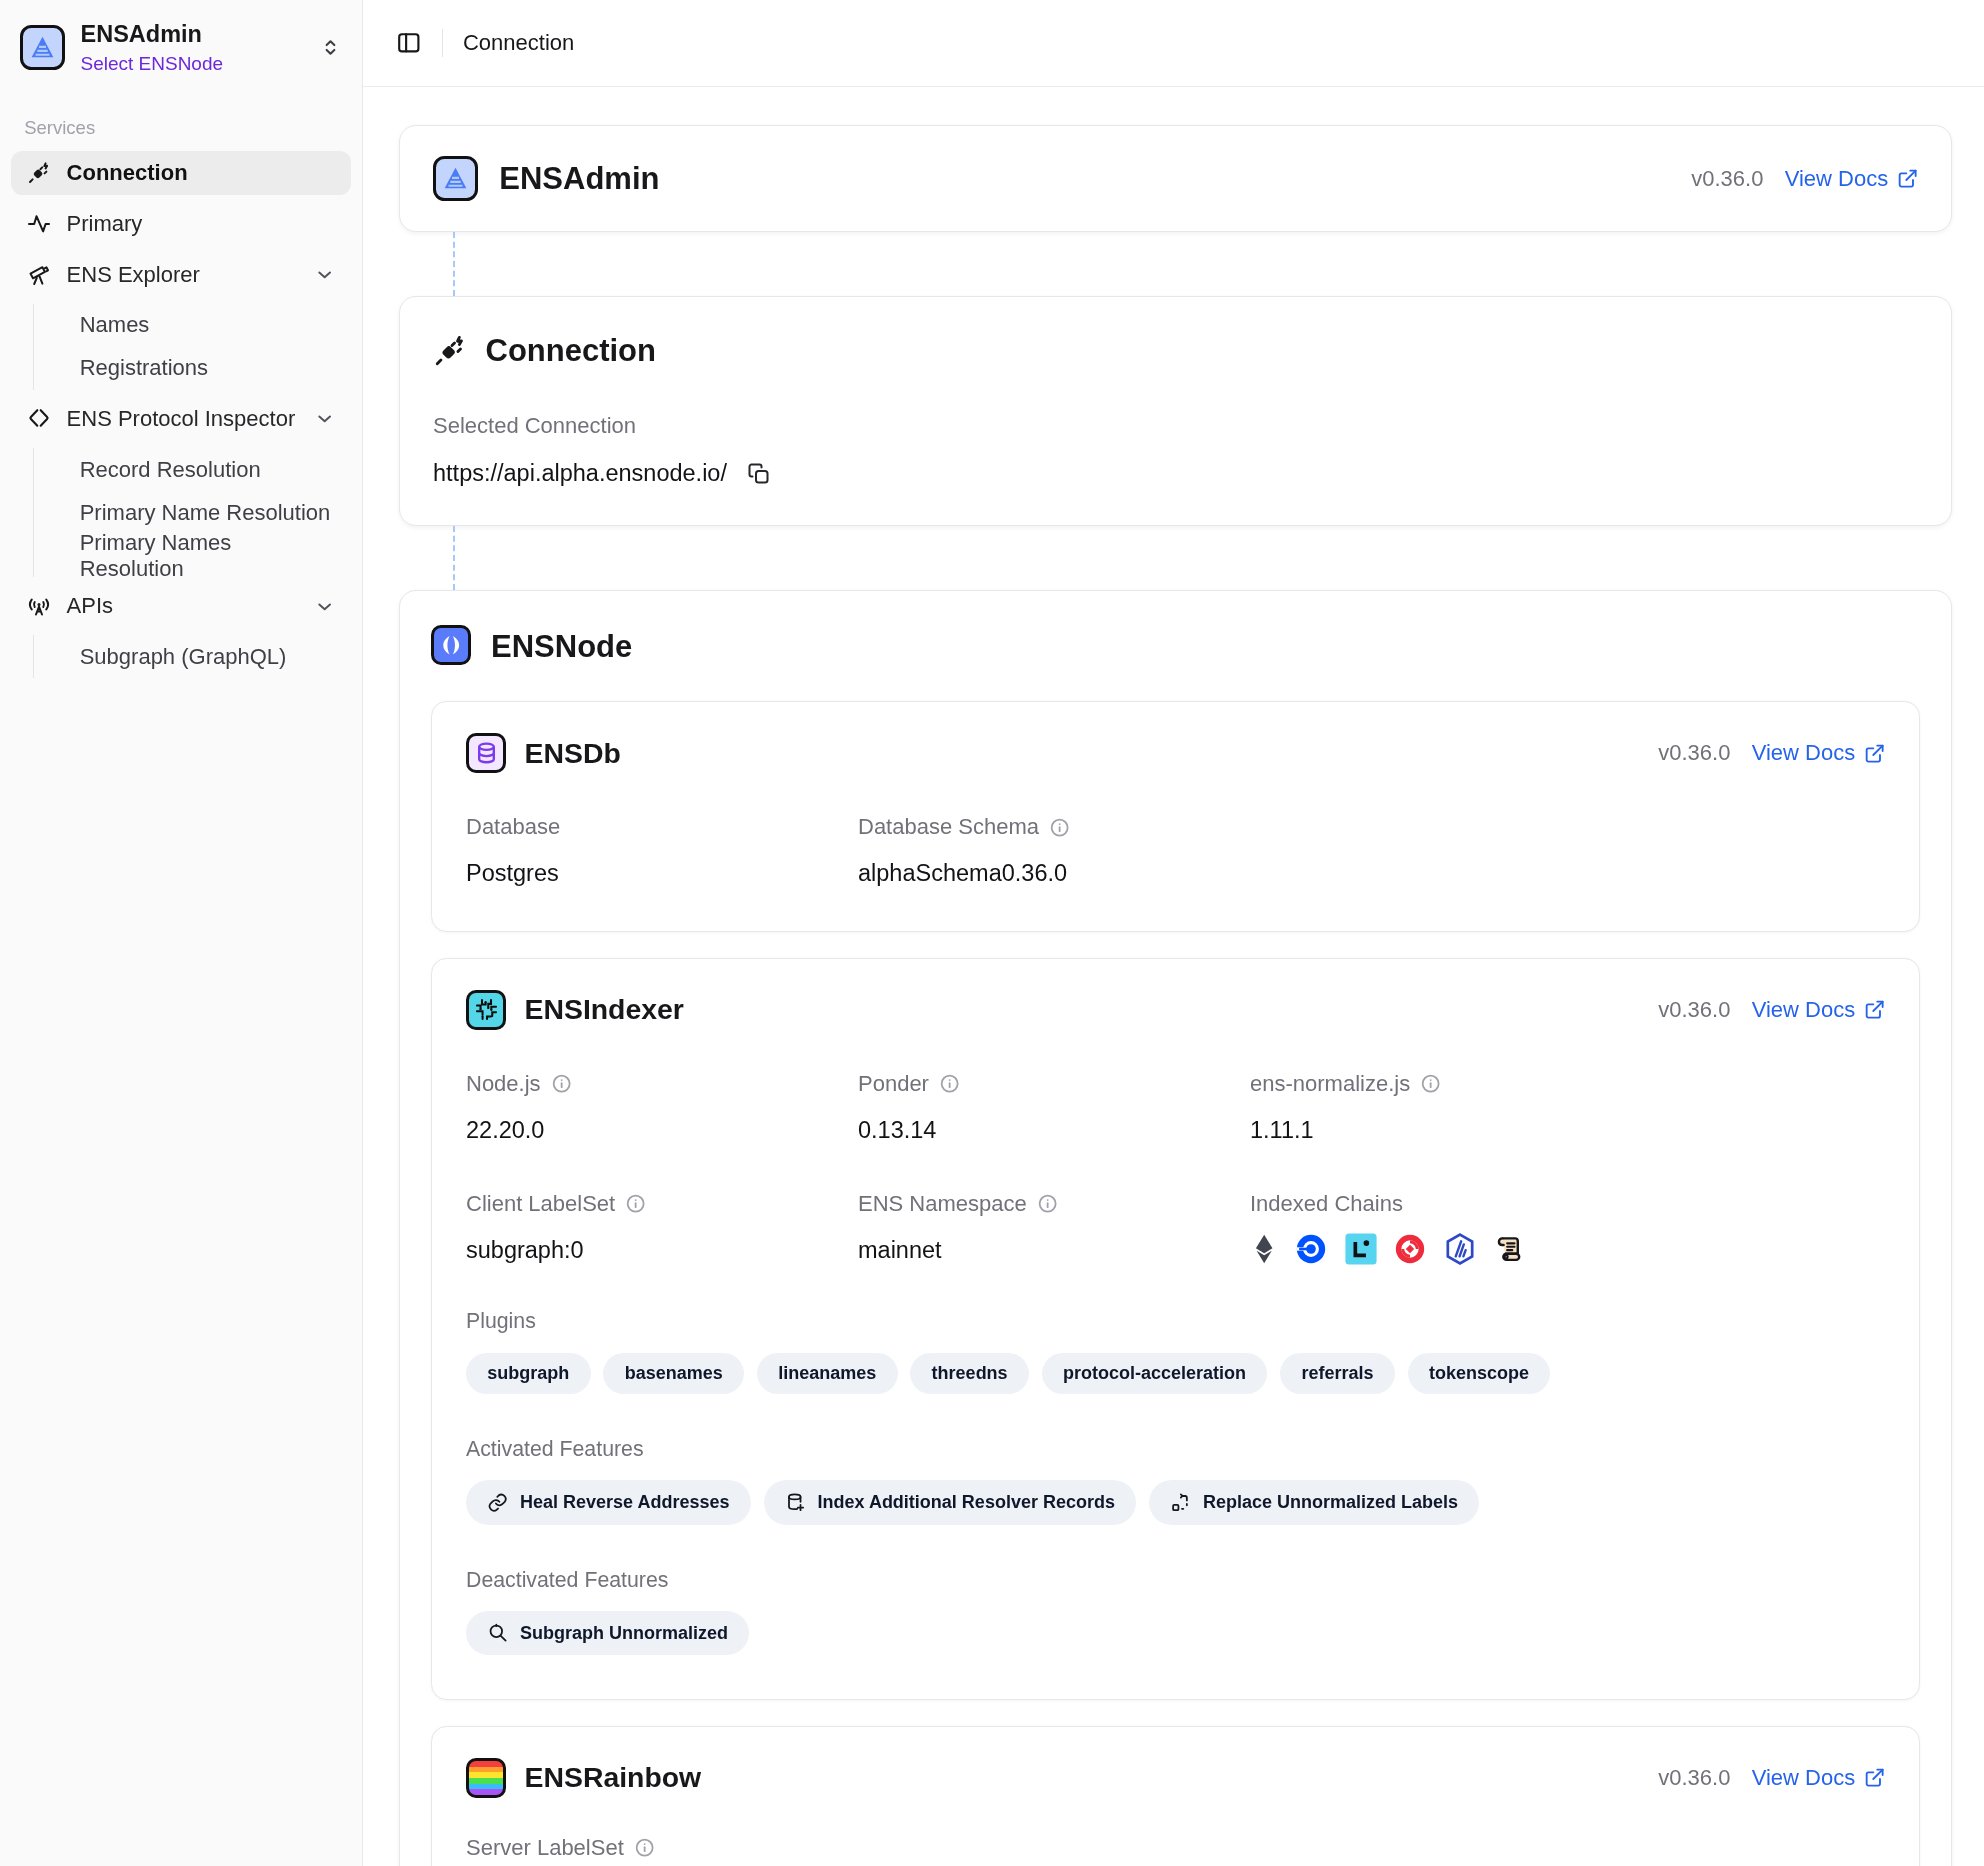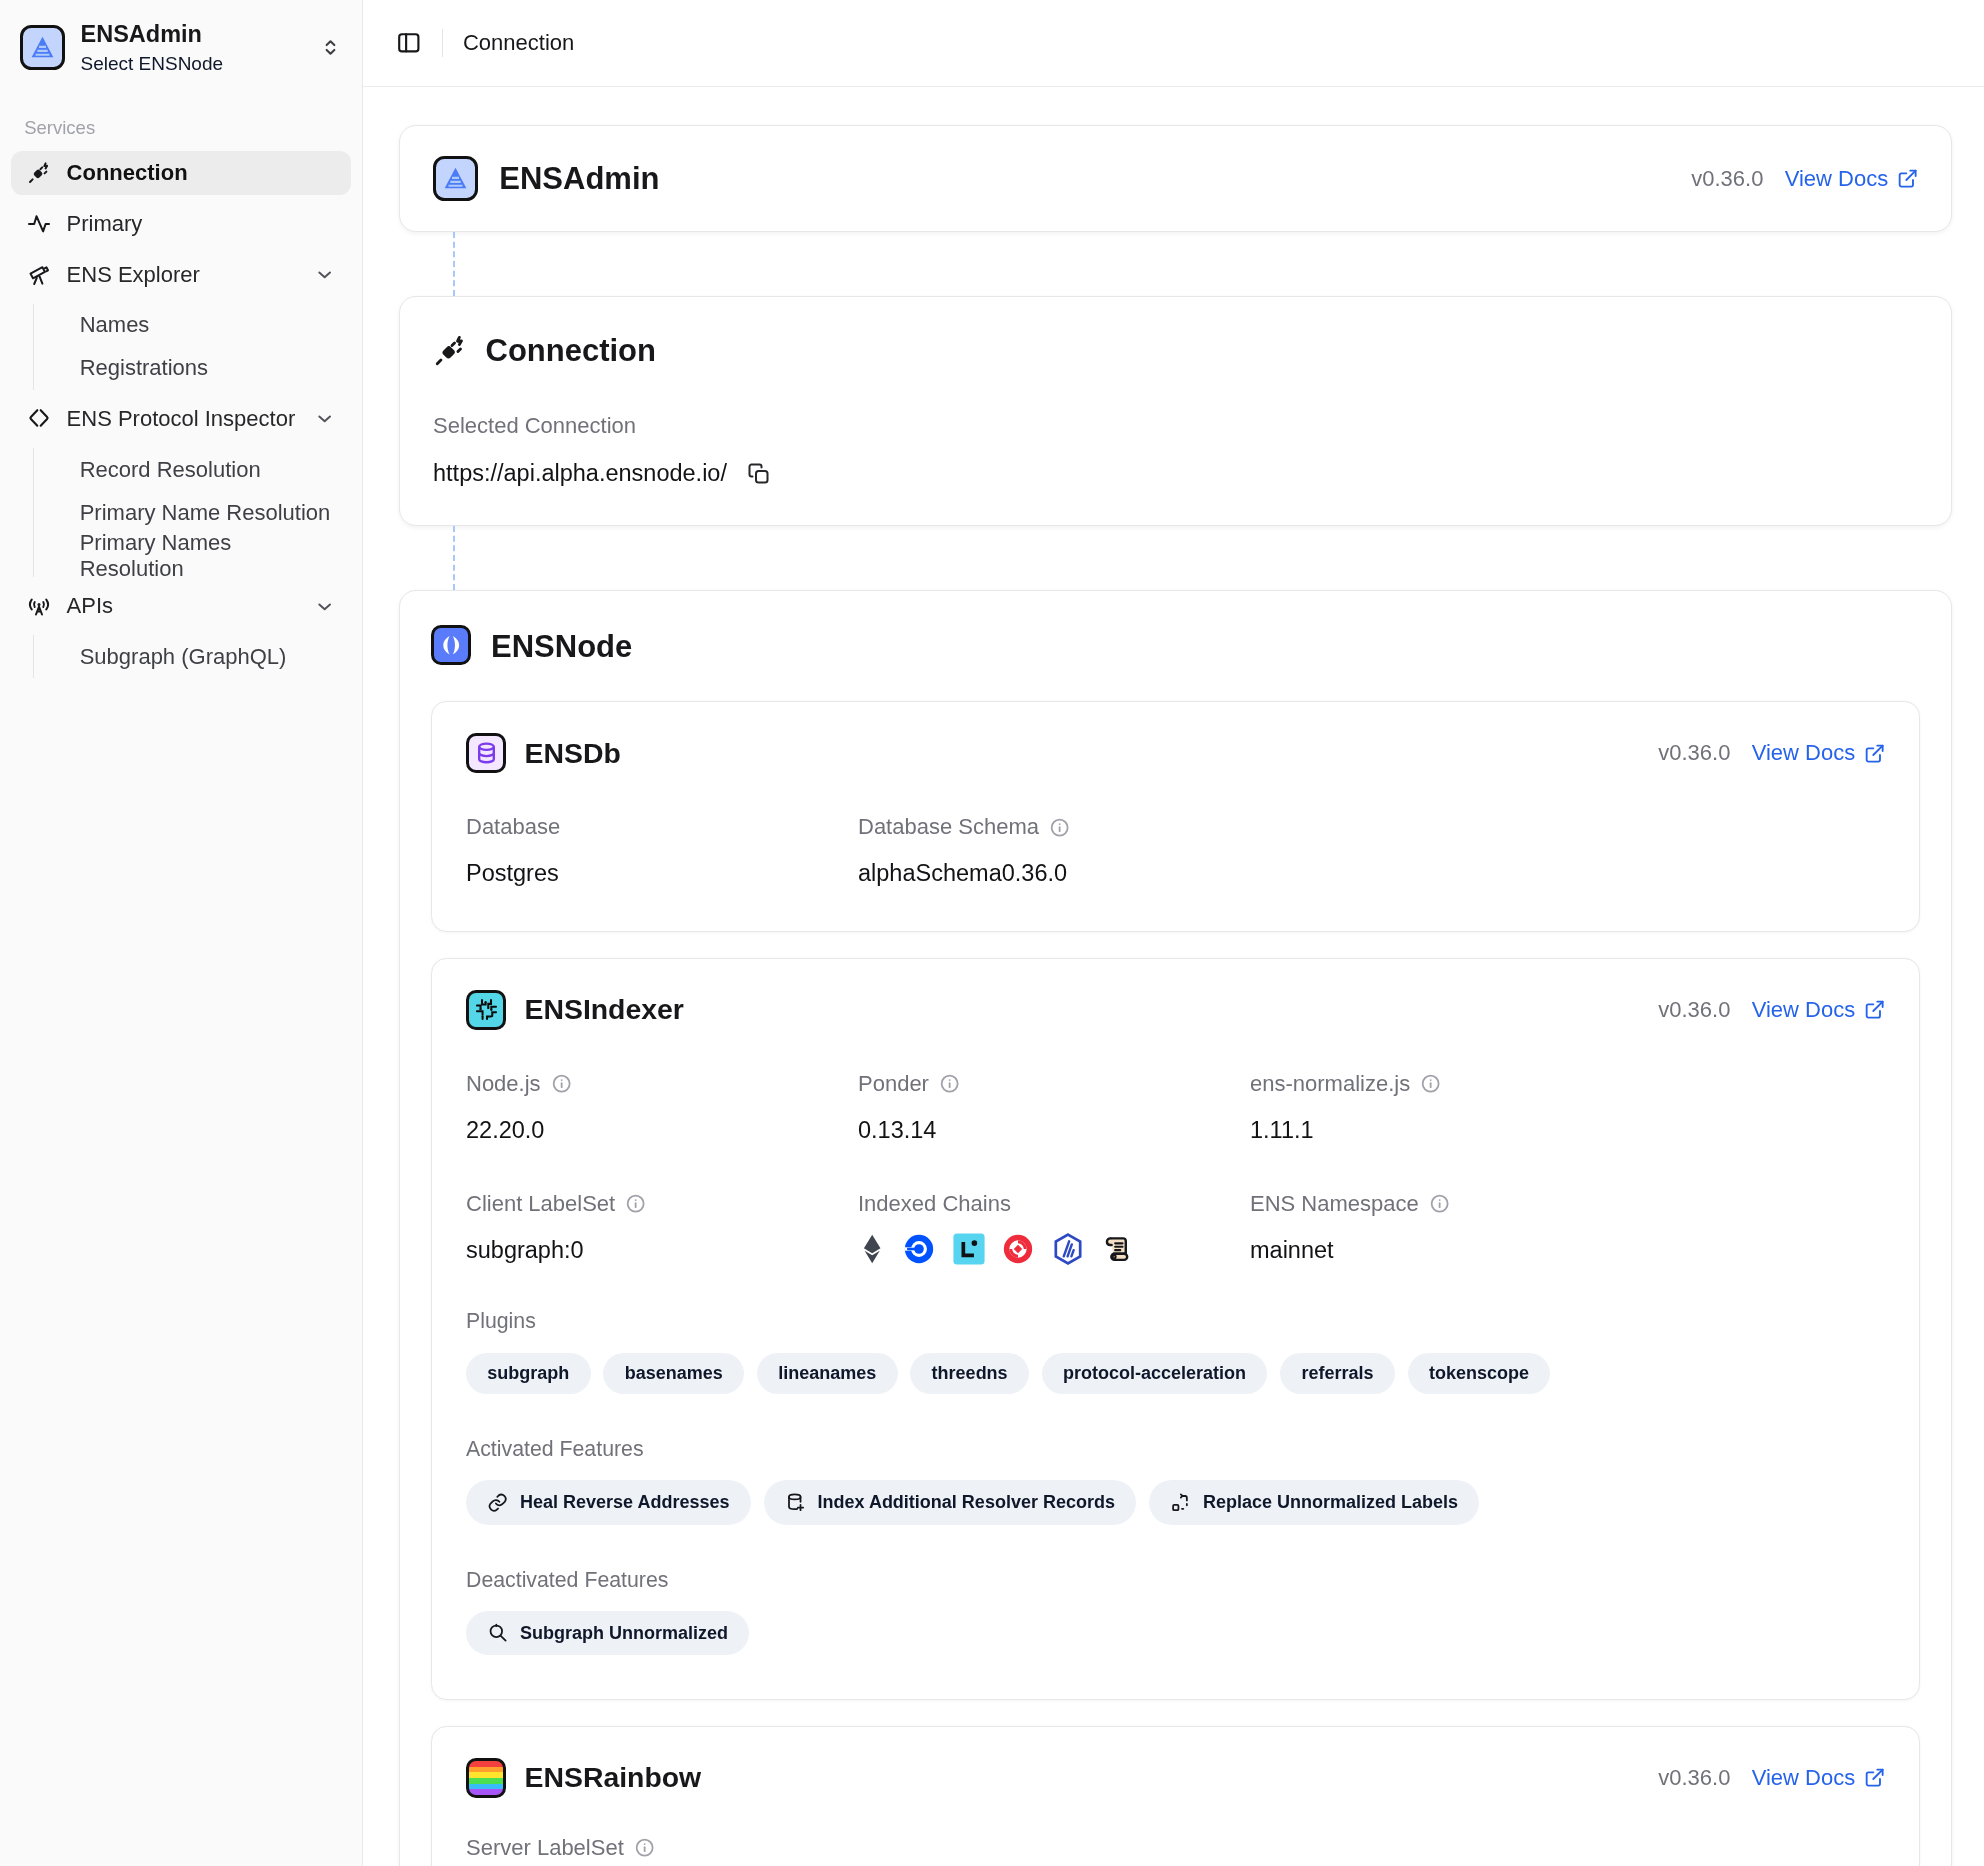--- a/index.html
+++ b/index.html
@@ -25,21 +25,21 @@
     padding:5.7px 8.5px; border-radius:11.4px; cursor:pointer;
   }
   .app-logo {
     width:45px; height:45px; border-radius:11.4px;
     background:#c3d4fd; border:3.6px solid #111111;
     display:flex; align-items:center; justify-content:center;
     flex:none;
   }
   .sb-header-text { margin-left:15.6px; flex:1; }
   .sb-title { font-size:23.5px; font-weight:700; color:#18181b; }
-  .sb-subtitle { font-size:19px; color:#0f172a; margin-top:4.3px; }
+  .sb-subtitle { font-size:19px; color:#6d28d9; margin-top:4.3px; }
   .sb-caret { color:#3f3f46; }
 
   .sb-section-label {
     margin:37px 0 11.4px 12.8px;
     font-size:18.5px; color:#a1a1aa; font-weight:500;
   }
   .sb-item {
     display:flex; align-items:center; gap:15.6px;
     height:44px; padding:0 15.6px; border-radius:11.4px;
     font-size:22px; color:#27272a; font-weight:500;
@@ -499,82 +499,82 @@
                   <svg width="21.3" height="21.3" viewBox="0 0 24 24" fill="none" stroke="currentColor" stroke-width="2">
                       <circle cx="12" cy="12" r="9"></circle>
                       <path d="M12 8h.01" stroke-linecap="round"></path>
                       <path d="M12 11.5V16" stroke-linecap="round"></path>
                     </svg>
                 </span>
               </div>
               <div class="field-value">subgraph:0</div>
             </div>
             <div>
-              <div class="field-label">Indexed Chains</div>
-              <div class="chains-row">
-                <span>
-                  <svg width="28.4" height="34" viewBox="0 0 24 28">
-                    <path d="M12 2l7 11.4L12 17.6 5 13.4Z" fill="#40454f"></path>
-                    <path d="M12 19.3l6.4-3.9L12 26l-6.4-10.6Z" fill="#40454f"></path>
-                  </svg>
-                </span>
-                <span>
-                  <svg width="34" height="34" viewBox="0 0 24 24">
-                    <circle cx="12" cy="12" r="10" fill="#0052ff"></circle>
-                    <circle cx="12" cy="12" r="5.6" fill="#ffffff"></circle>
-                    <rect x="2" y="10.8" width="10" height="2.4" fill="#ffffff"></rect>
-                    <circle cx="12" cy="12" r="3.4" fill="#0052ff"></circle>
-                    <rect x="3.6" y="11.1" width="8" height="1.8" fill="#0052ff"></rect>
-                  </svg>
-                </span>
-                <span>
-                  <svg width="34" height="34" viewBox="0 0 24 24">
-                    <rect x="1" y="1" width="22" height="22" rx="2.5" fill="#57d5f0"></rect>
-                    <path d="M8 7v9.5h7.5" fill="none" stroke="#101114" stroke-width="2.6"></path>
-                    <circle cx="15.8" cy="7.8" r="2" fill="#101114"></circle>
-                  </svg>
-                </span>
-                <span>
-                  <svg width="34" height="34" viewBox="0 0 24 24">
-                    <circle cx="12" cy="12" r="10" fill="#ee2c3c"></circle>
-                    <circle cx="12" cy="12" r="6.1" fill="#ffffff"></circle>
-                    <path d="M5.9 12a6.1 6.1 0 0 0 6.1 6.1v-2a4.1 4.1 0 0 1-4.1-4.1z" fill="#ee2c3c"></path>
-                    <path d="M18.1 12A6.1 6.1 0 0 0 12 5.9v2a4.1 4.1 0 0 1 4.1 4.1z" fill="#ee2c3c"></path>
-                    <rect x="9.9" y="9.9" width="4.2" height="4.2" transform="rotate(45 12 12)" fill="#ee2c3c"></rect>
-                  </svg>
-                </span>
-                <span>
-                  <svg width="34" height="34" viewBox="0 0 24 24">
-                    <path d="M12 1.8l8.6 5v10.4l-8.6 5-8.6-5V6.8z" fill="#ffffff" stroke="#2d49c4" stroke-width="1.9"></path>
-                    <path d="M9 17.2 12.8 6.6M11.7 17.2l3-8.4M14.4 17.2l1.6-4.4" fill="none" stroke="#2d49c4" stroke-width="1.7" stroke-linecap="round"></path>
-                  </svg>
-                </span>
-                <span>
-                  <svg width="34" height="34" viewBox="0 0 24 24">
-                    <path d="M7.3 4.5h9a1.9 1.9 0 0 1 1.9 1.9v8.9H9.3" fill="#f5e0c3" stroke="#17171b" stroke-width="1.7" stroke-linejoin="round"></path>
-                    <path d="M7.3 4.5a2.4 2.4 0 0 0-2.4 2.4c0 1.3 1 2.3 2.3 2.3h1" fill="#f5e0c3" stroke="#17171b" stroke-width="1.7" stroke-linecap="round"></path>
-                    <rect x="8" y="15.3" width="11.2" height="4.4" rx="2.2" fill="#f5e0c3" stroke="#17171b" stroke-width="1.7"></rect>
-                    <circle cx="10" cy="17.5" r="1.1" fill="none" stroke="#17171b" stroke-width="1.4"></circle>
-                    <path d="M10.7 8h5.2M10.7 10.4h5.2M10.7 12.8h3.6" stroke="#17171b" stroke-width="1.5" stroke-linecap="round"></path>
-                  </svg>
-                </span>
-              </div>
-            </div>
-            <div>
               <div class="field-label">
                 <span>ENS Namespace</span>
                 <span class="info-ic">
                   <svg width="21.3" height="21.3" viewBox="0 0 24 24" fill="none" stroke="currentColor" stroke-width="2">
                       <circle cx="12" cy="12" r="9"></circle>
                       <path d="M12 8h.01" stroke-linecap="round"></path>
                       <path d="M12 11.5V16" stroke-linecap="round"></path>
                     </svg>
                 </span>
               </div>
               <div class="field-value">mainnet</div>
+            </div>
+            <div>
+              <div class="field-label">Indexed Chains</div>
+              <div class="chains-row">
+                <span>
+                  <svg width="28.4" height="34" viewBox="0 0 24 28">
+                    <path d="M12 2l7 11.4L12 17.6 5 13.4Z" fill="#40454f"></path>
+                    <path d="M12 19.3l6.4-3.9L12 26l-6.4-10.6Z" fill="#40454f"></path>
+                  </svg>
+                </span>
+                <span>
+                  <svg width="34" height="34" viewBox="0 0 24 24">
+                    <circle cx="12" cy="12" r="10" fill="#0052ff"></circle>
+                    <circle cx="12" cy="12" r="5.6" fill="#ffffff"></circle>
+                    <rect x="2" y="10.8" width="10" height="2.4" fill="#ffffff"></rect>
+                    <circle cx="12" cy="12" r="3.4" fill="#0052ff"></circle>
+                    <rect x="3.6" y="11.1" width="8" height="1.8" fill="#0052ff"></rect>
+                  </svg>
+                </span>
+                <span>
+                  <svg width="34" height="34" viewBox="0 0 24 24">
+                    <rect x="1" y="1" width="22" height="22" rx="2.5" fill="#57d5f0"></rect>
+                    <path d="M8 7v9.5h7.5" fill="none" stroke="#101114" stroke-width="2.6"></path>
+                    <circle cx="15.8" cy="7.8" r="2" fill="#101114"></circle>
+                  </svg>
+                </span>
+                <span>
+                  <svg width="34" height="34" viewBox="0 0 24 24">
+                    <circle cx="12" cy="12" r="10" fill="#ee2c3c"></circle>
+                    <circle cx="12" cy="12" r="6.1" fill="#ffffff"></circle>
+                    <path d="M5.9 12a6.1 6.1 0 0 0 6.1 6.1v-2a4.1 4.1 0 0 1-4.1-4.1z" fill="#ee2c3c"></path>
+                    <path d="M18.1 12A6.1 6.1 0 0 0 12 5.9v2a4.1 4.1 0 0 1 4.1 4.1z" fill="#ee2c3c"></path>
+                    <rect x="9.9" y="9.9" width="4.2" height="4.2" transform="rotate(45 12 12)" fill="#ee2c3c"></rect>
+                  </svg>
+                </span>
+                <span>
+                  <svg width="34" height="34" viewBox="0 0 24 24">
+                    <path d="M12 1.8l8.6 5v10.4l-8.6 5-8.6-5V6.8z" fill="#ffffff" stroke="#2d49c4" stroke-width="1.9"></path>
+                    <path d="M9 17.2 12.8 6.6M11.7 17.2l3-8.4M14.4 17.2l1.6-4.4" fill="none" stroke="#2d49c4" stroke-width="1.7" stroke-linecap="round"></path>
+                  </svg>
+                </span>
+                <span>
+                  <svg width="34" height="34" viewBox="0 0 24 24">
+                    <path d="M7.3 4.5h9a1.9 1.9 0 0 1 1.9 1.9v8.9H9.3" fill="#f5e0c3" stroke="#17171b" stroke-width="1.7" stroke-linejoin="round"></path>
+                    <path d="M7.3 4.5a2.4 2.4 0 0 0-2.4 2.4c0 1.3 1 2.3 2.3 2.3h1" fill="#f5e0c3" stroke="#17171b" stroke-width="1.7" stroke-linecap="round"></path>
+                    <rect x="8" y="15.3" width="11.2" height="4.4" rx="2.2" fill="#f5e0c3" stroke="#17171b" stroke-width="1.7"></rect>
+                    <circle cx="10" cy="17.5" r="1.1" fill="none" stroke="#17171b" stroke-width="1.4"></circle>
+                    <path d="M10.7 8h5.2M10.7 10.4h5.2M10.7 12.8h3.6" stroke="#17171b" stroke-width="1.5" stroke-linecap="round"></path>
+                  </svg>
+                </span>
+              </div>
             </div>
           </div>
 
           <div class="block">
             <div class="sub-label">Plugins</div>
             <div class="pill-row">
               <span class="pill">subgraph</span>
               <span class="pill">basenames</span>
               <span class="pill">lineanames</span>
               <span class="pill">threedns</span>

